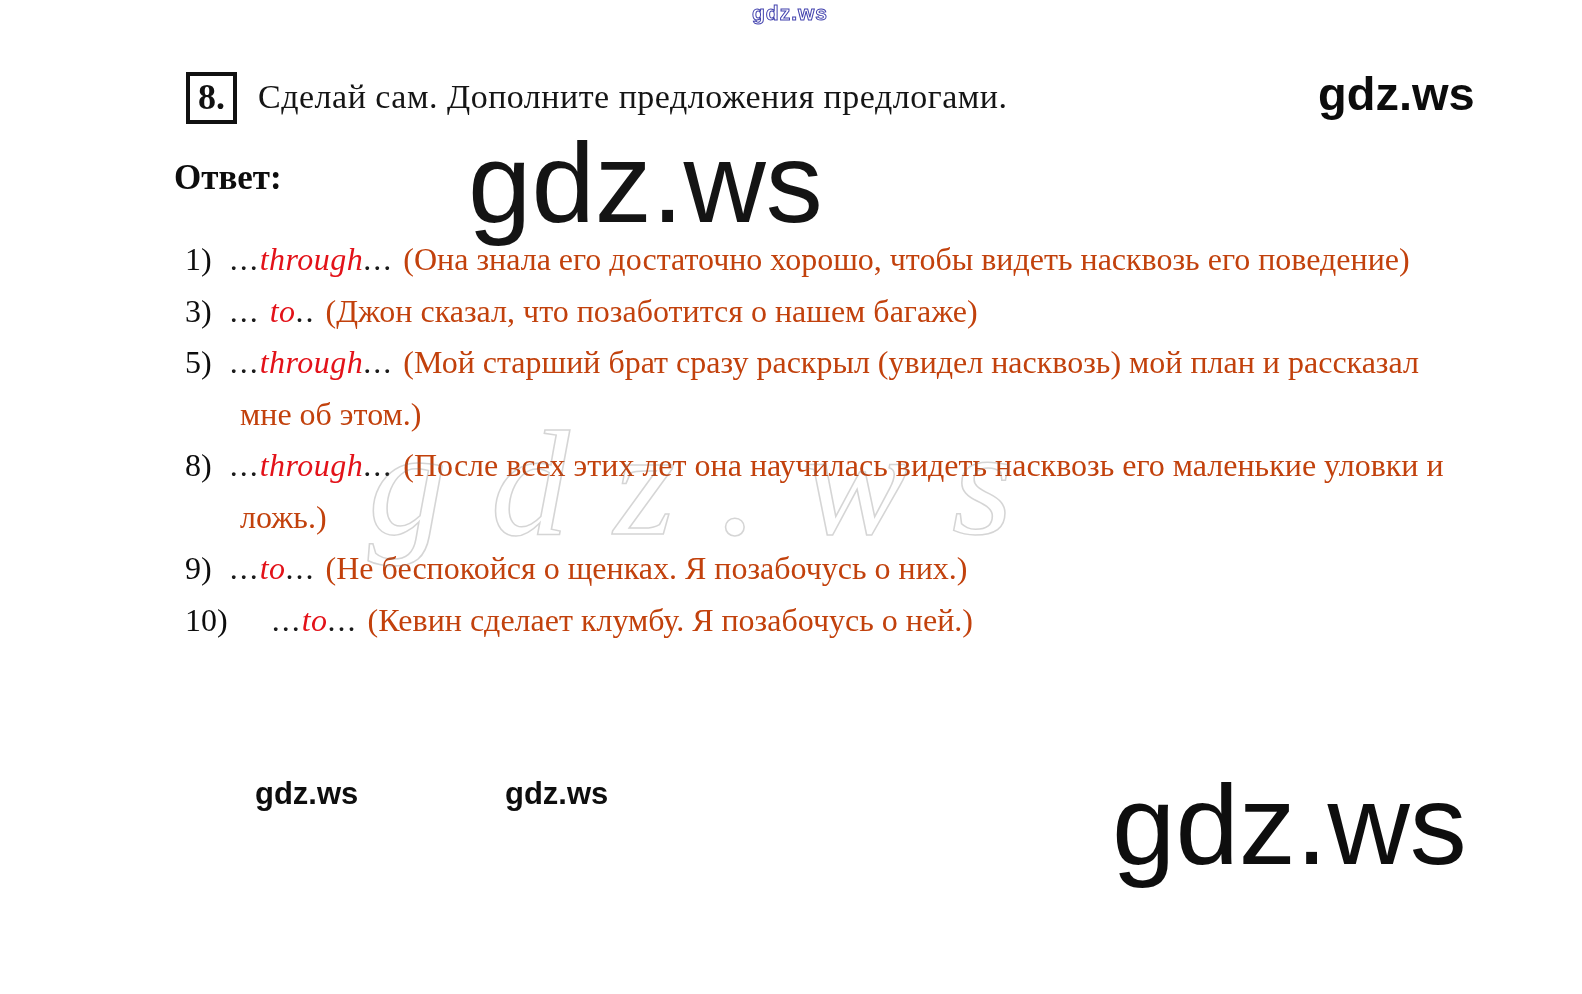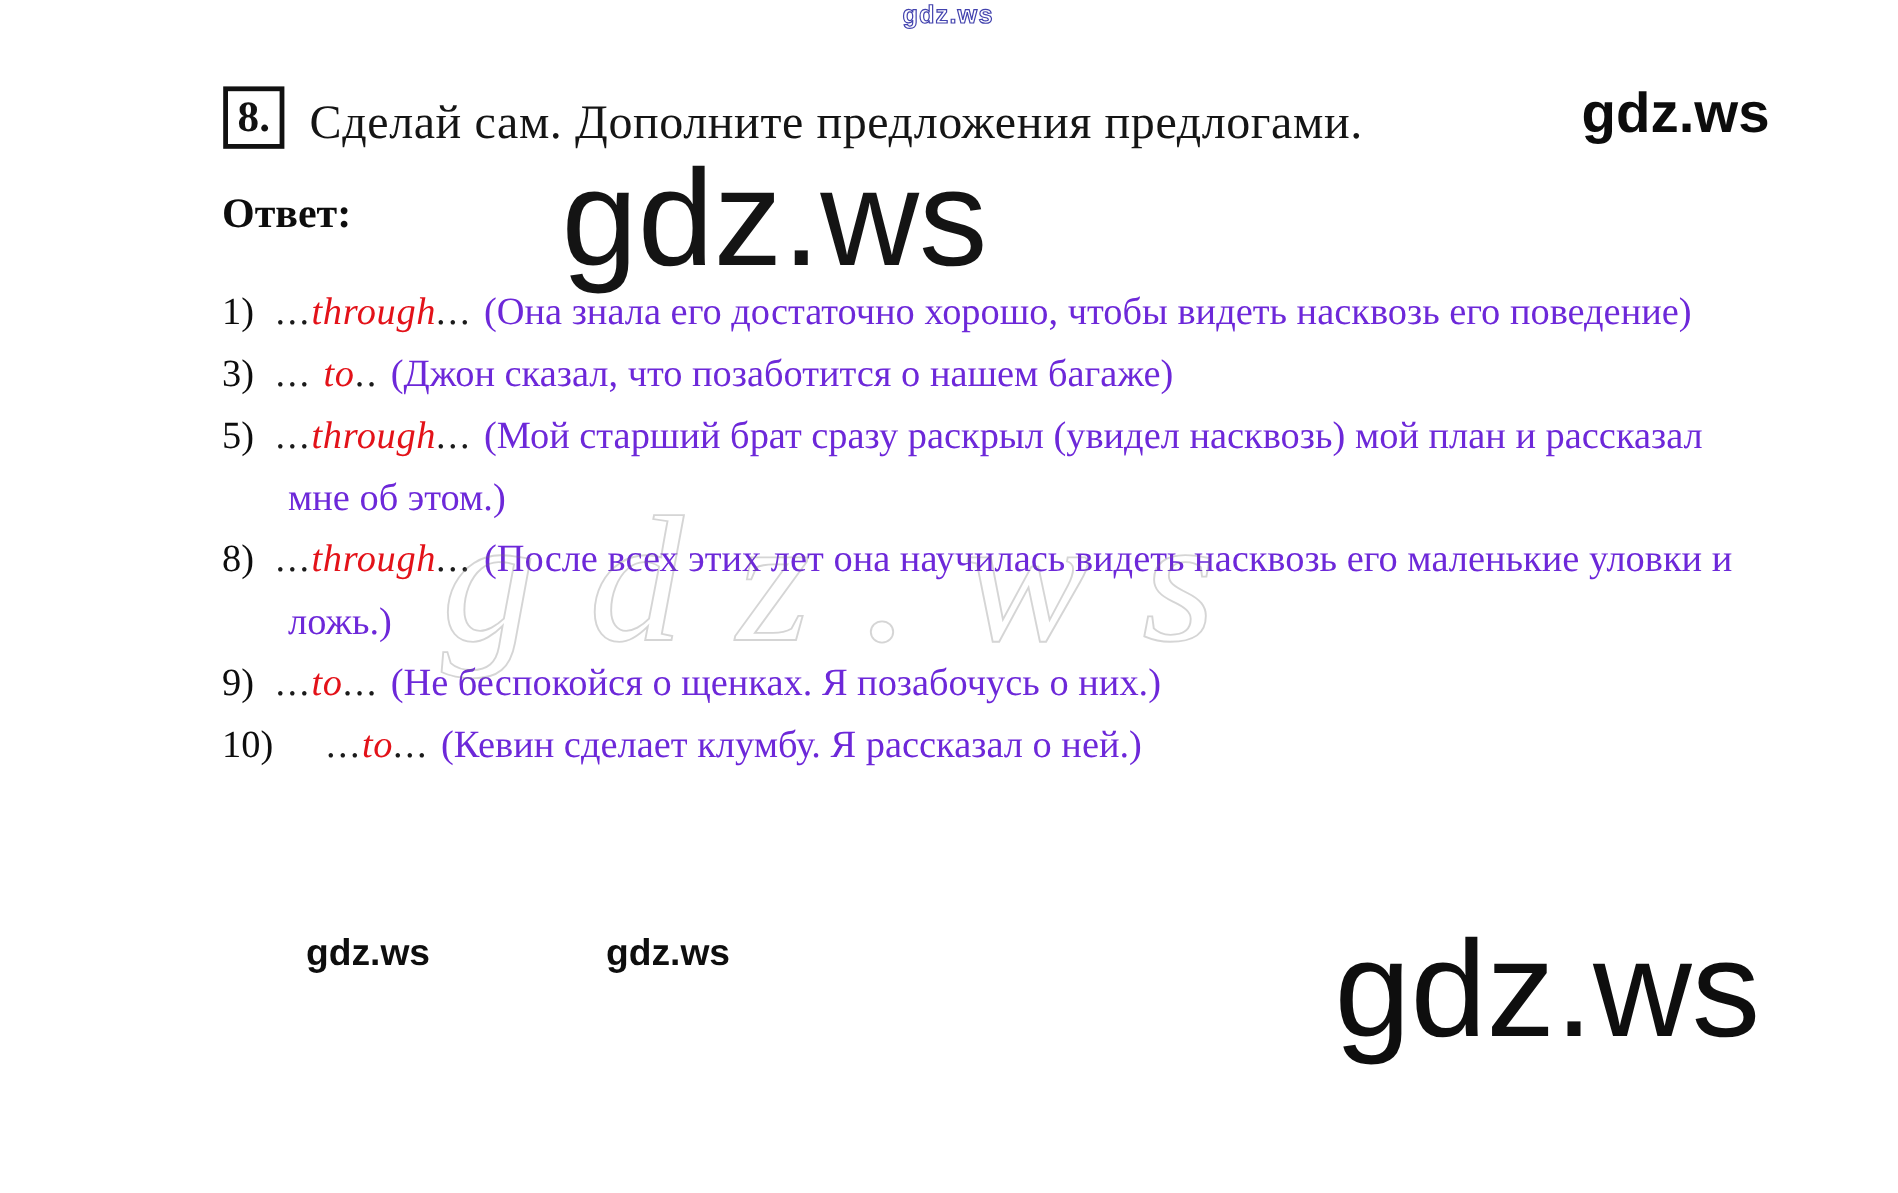--- a/index.html
+++ b/index.html
@@ -8,25 +8,25 @@
     font-family:"Liberation Serif","DejaVu Serif",serif;color:#111;
   }
 
   
   .task-box{
     position:absolute;left:186px;top:72px;border:4px solid #111;
     font-weight:bold;font-size:36px;line-height:40px;padding:1px 8px 3px 8px;
     background:#fff;
   }
   .task-title{
-    position:absolute;left:258px;top:78px;font-size:40px;color:#151515;
+    position:absolute;left:258px;top:78px;font-size:34px;color:#151515;
     letter-spacing:0.5px;
   }
   .answer-label{
-    position:absolute;left:185px;top:158px;font-size:35px;font-weight:bold;color:#0d0d0d;
+    position:absolute;left:174px;top:158px;font-size:35px;font-weight:bold;color:#0d0d0d;
   }
 
   
   .wm{font-family:"Liberation Sans","DejaVu Sans",sans-serif;pointer-events:none;}
   .wm-tiny-blue{
     position:absolute;left:752px;top:1px;font-size:21px;font-weight:bold;
     color:rgba(255,255,255,0);-webkit-text-stroke:1px #4242ae;letter-spacing:1px;
     z-index:6;
   }
   .wm-top-right{
@@ -59,21 +59,21 @@
     position:absolute;left:185px;top:234px;width:1288px;z-index:2;
     font-size:32px;line-height:51.5px;color:#0e0e0e;
   }
   .item{padding-left:55px;text-indent:-55px;}
   .item .num{color:#0d0d0d;margin-right:18px;}
   .item.wide-num .num{margin-right:44px;margin-top:48px;}
   .item .prep{
     color:#e31219;font-weight:normal;font-style:italic;letter-spacing:0.5px;
   }
   .item .pre,.item .post{color:#1a1a1a;letter-spacing:2px;}
-  .item .tr{color:#6d28d9;margin-left:10px;}
+  .item .tr{color:#c2410c;margin-left:10px;}
 </style>
 </head>
 <body>
 
 <div class="wm wm-tiny-blue">gdz.ws</div>
 <div class="wm wm-top-right">gdz.ws</div>
 <div class="wm wm-center-big">gdz.ws</div>
 <div class="wm wm-bottom-big">gdz.ws</div>
 <div class="wm wm-small-bold wm-small-1">gdz.ws</div>
 <div class="wm wm-small-bold wm-small-2">gdz.ws</div>
@@ -95,15 +95,15 @@
   <div class="item">
     <span class="num">5)</span><span class="pre">...</span><span class="prep">through</span><span class="post">...</span><span class="tr">(Мой старший брат сразу раскрыл (увидел насквозь) мой план и рассказал мне об этом.)</span>
   </div>
   <div class="item">
     <span class="num">8)</span><span class="pre">...</span><span class="prep">through</span><span class="post">...</span><span class="tr">(После всех этих лет она научилась видеть насквозь его маленькие уловки и ложь.)</span>
   </div>
   <div class="item">
     <span class="num">9)</span><span class="pre">...</span><span class="prep">to</span><span class="post">...</span><span class="tr">(Не беспокойся о щенках. Я позабочусь о них.)</span>
   </div>
   <div class="item wide-num">
-    <span class="num">10)</span><span class="pre">...</span><span class="prep">to</span><span class="post">...</span><span class="tr">(Кевин сделает клумбу. Я рассказал о ней.)</span>
+    <span class="num">10)</span><span class="pre">...</span><span class="prep">to</span><span class="post">...</span><span class="tr">(Кевин сделает клумбу. Я позабочусь о ней.)</span>
   </div>
 </div>
 
 </body></html>

